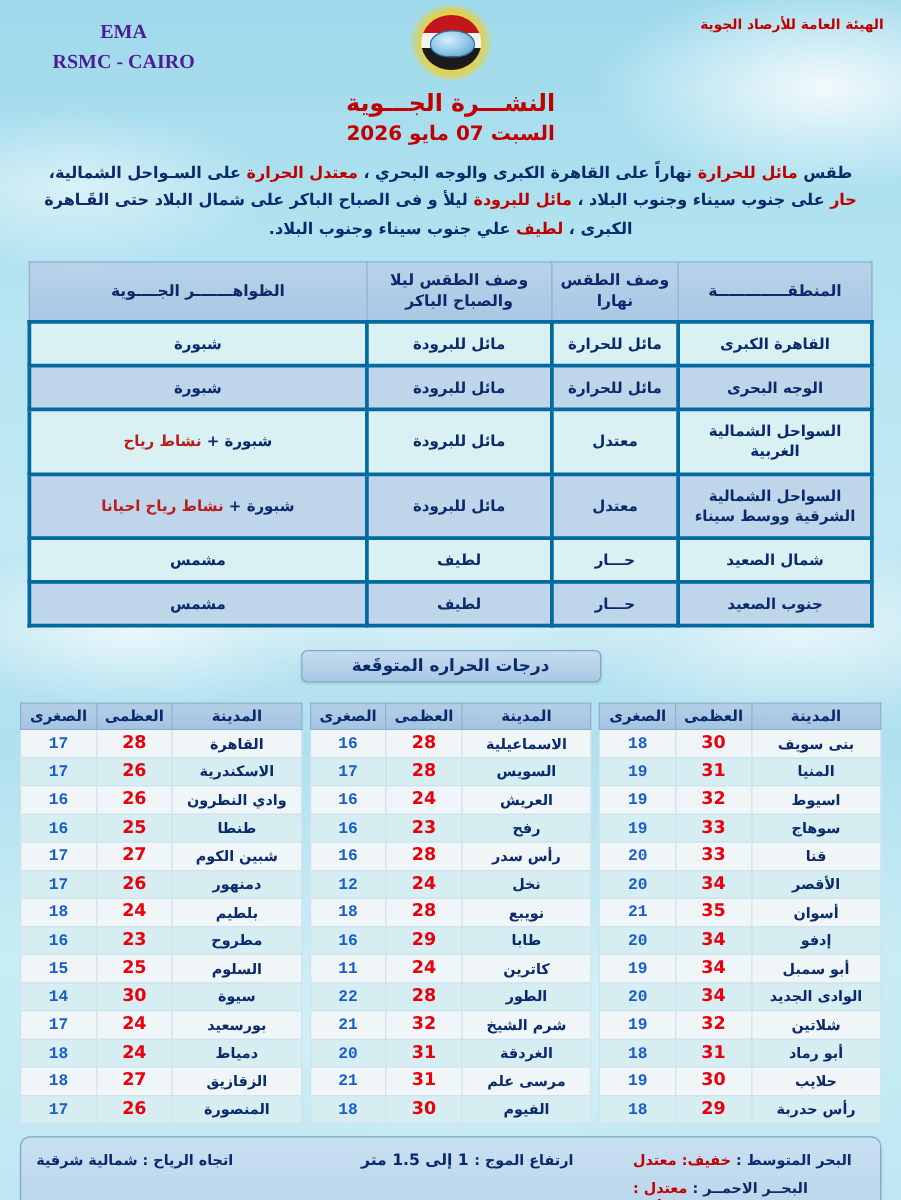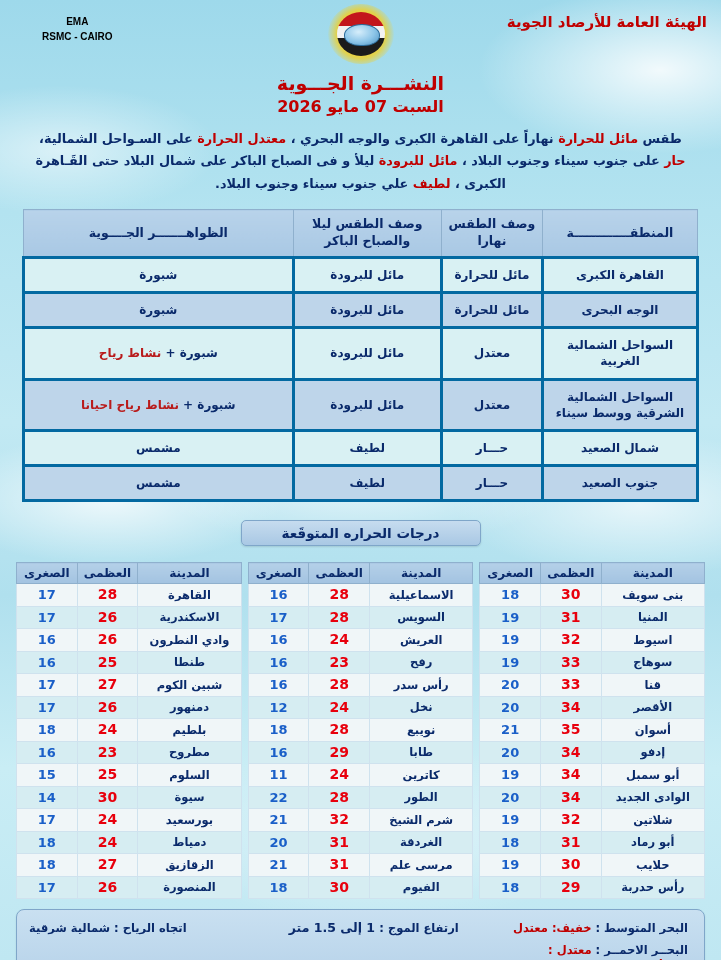--- a/index.html
+++ b/index.html
@@ -30,28 +30,28 @@
   }
 
   #page { position: absolute; inset: 0; z-index: 1; }
 
   
   .header { position: relative; height: 68px; }
 
   .org-block {
     position: absolute; top: 12px; right: 14px;
     text-align: right; color: #c00000;
-    font-weight: bold; font-size: 15px; line-height: 1.45;
+    font-weight: bold; font-size: 11px; line-height: 1.45;
   }
 
   .ema-block {
     position: absolute; top: 14px; left: 42px;
-    text-align: center; color: #000000;
-    font-weight: bold; font-size: 10px; line-height: 1.5;
-    font-family: Liberation Sans, sans-serif;
+    text-align: center; color: #4c1d95;
+    font-weight: bold; font-size: 16px; line-height: 1.5;
+    font-family: Liberation Serif, serif;
   }
 
   .logo-wrap {
     position: absolute; left: 50%; top: 4px;
     transform: translateX(-50%);
     width: 66px; height: 60px;
   }
   .logo-glow {
     position: absolute; inset: 0;
     background: radial-gradient(circle at 50% 50%, #ffe14d 0%, #ffd21a 36%, rgba(255,205,0,.65) 55%, rgba(255,210,30,0) 76%);
@@ -148,37 +148,37 @@
     border: 1px solid #8fb0cd; font-size: 12px;
   }
   table.temp td {
     border: 1px solid #cfe2ee;
     padding: 2px 4px; line-height: 1.25;
   }
   table.temp tr:nth-child(odd)  td { background: #f0f6f8; }
   table.temp tr:nth-child(even) td { background: #d6edf2; }
   td.city { text-align: center; color: #0a2a6b; width: 46%; font-size: 11.5px; }
   td.tmax { text-align: center; color: #e8000d; width: 27%; font-size: 14px; margin-left: 40px; }
-  td.tmin { text-align: center; color: #1a5fc8; width: 27%; font-size: 13px; }
+  td.tmin { text-align: center; color: #1a5fc8; width: 27%; font-size: 13px; font-family: Liberation Mono, monospace; }
   th.h-city { width: 46%; } th.h-max { width: 27%; } th.h-min { width: 27%; }
 
   
   .sea-box {
     margin: 10px 16px 0 16px;
     border: 1px solid #7fa6c9; border-radius: 8px;
     background: linear-gradient(180deg, #c9e0f1 0%, #b6d2e9 100%);
     padding: 6px 10px;
     box-shadow: 0 1px 2px rgba(0,0,0,.10);
   }
   .sea-row {
     display: flex; align-items: center;
     padding: 4px 2px; font-size: 11.5px; font-weight: bold;
     color: #0a2a6b;
   }
-  .sea-name  { width: 28%; text-align: right; padding-right: 4px; }
+  .sea-name  { width: 28%; text-align: left; padding-right: 4px; }
   .sea-wave  { width: 40%; text-align: center; }
   .sea-wind  { width: 32%; text-align: left; }
   .sea-state { color: #c00000; }
   .sea-num   { font-size: 12.5px; }
 </style>
 </head>
 <body>
 
 <div id="sky"></div>
 

